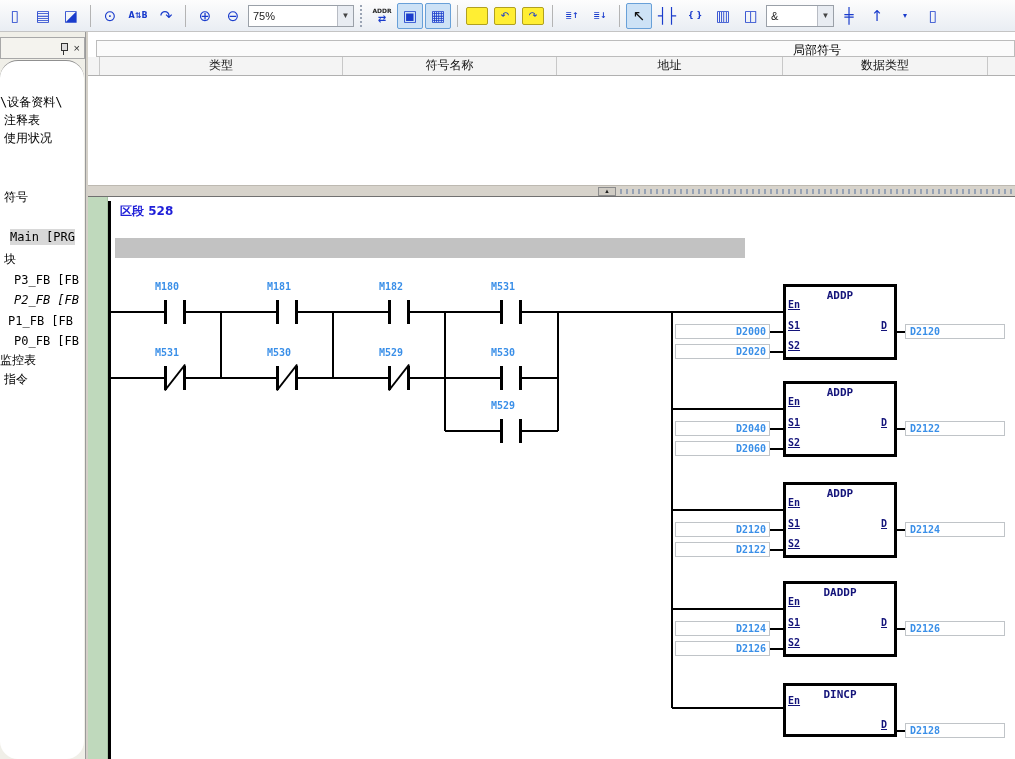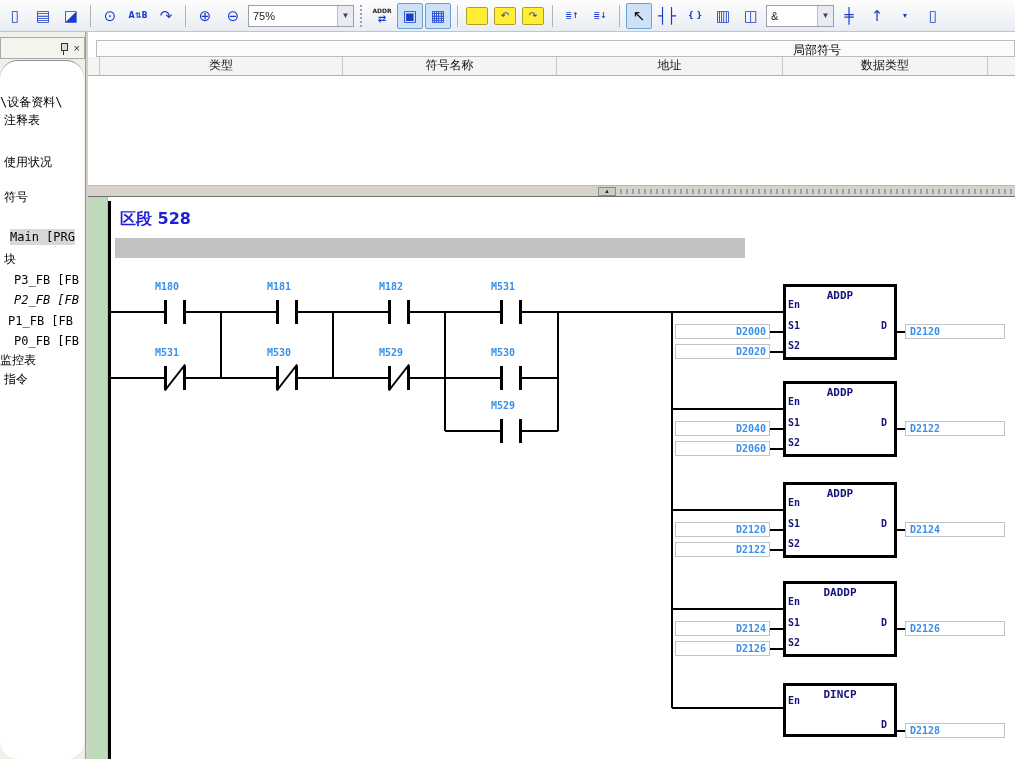--- a/index.html
+++ b/index.html
@@ -53,33 +53,33 @@
   
   #splitter{position:absolute;left:0;top:153px;width:927px;height:11px;background:#d7d3cb;border-top:1px solid #bdb9b1;}
   #collapse-btn{position:absolute;left:510px;top:1px;width:18px;height:9px;background:#cfcbc3;
     border:1px solid #8c8c8c;font-size:6px;line-height:7px;text-align:center;color:#222;box-sizing:border-box;}
   #grip-dots{position:absolute;left:532px;top:3px;width:393px;height:5px;
     background:repeating-linear-gradient(90deg,#96a2b4 0 2px,transparent 2px 6px);}
   
   #ladder-pane{position:absolute;left:0;top:164px;width:927px;height:563px;background:#fff;
     border-top:1px solid #707070;overflow:hidden;}
   #green-margin{position:absolute;left:0;top:0;width:19px;height:563px;background:#bfd9bc;border-right:1px solid #a5c2a2;}
-  #section-label{position:absolute;left:32px;top:12px;font-size:16px;font-weight:bold;color:#1f1fd8;
+  #section-label{position:absolute;left:32px;top:6px;font-size:12px;font-weight:bold;color:#1f1fd8;
     font-family:"DejaVu Sans", sans-serif;text-align:right;}
   #comment-bar{position:absolute;left:27px;top:41px;width:630px;height:20px;background:#c2c2c2;}
   .wire{position:absolute;background:#000;}
   .contact{position:absolute;width:26px;height:28px;}
   .contact .mask{position:absolute;left:5px;top:0;width:16px;height:28px;background:#fff;}
   .contact .bar{position:absolute;top:2px;width:3px;height:24px;background:#000;}
   .contact .slash{position:absolute;left:12px;top:-3px;width:2px;height:33px;background:#000;transform:rotate(38deg);}
   .dev-label{position:absolute;width:64px;text-align:center;font:bold 10px "DejaVu Sans Mono", monospace;color:#3a8fe8;}
   .fblock{position:absolute;border:3px solid #000;background:#fff;box-sizing:border-box;}
   .fb-title{position:absolute;left:0;top:2px;width:100%;text-align:center;
     font:bold 11px "DejaVu Sans Mono", monospace;color:#14147a;}
-  .pin-label{position:absolute;font:bold 10px "DejaVu Sans Mono", monospace;color:#14147a;}
+  .pin-label{position:absolute;font:bold 10px "DejaVu Sans Mono", monospace;color:#14147a;text-decoration:underline;}
   .opbox{position:absolute;height:15px;background:#fff;border:1px solid #c0c4c8;box-sizing:border-box;
     font:bold 10px "DejaVu Sans Mono", monospace;color:#3a8fe8;line-height:13px;overflow:hidden;}
   .opbox.in{text-align:right;padding-right:3px;}
   .opbox.out{text-align:left;padding-left:4px;}
 </style>
 </head>
 <body>
 
 <div id="root">
 
@@ -131,21 +131,21 @@
     </div>
 
   <div id="left-panel">
     <div id="panel-top">
       <span class="pin-icon"></span>
       <span class="close-x">×</span>
     </div>
     <div id="tree">
         <div class="tree-item" style="left: 0px; top: 33px;">\设备资料\</div>
         <div class="tree-item" style="left: 4px; top: 51px;">注释表</div>
-        <div class="tree-item" style="left: 4px; top: 69px; margin-top: 24px;">使用状况</div>
+        <div class="tree-item" style="left: 4px; top: 69px;">使用状况</div>
         <div class="tree-item" style="left: 4px; top: 128px;">符号</div>
         <div class="tree-item selected" style="left: 10px; top: 168px;">Main [PRG</div>
         <div class="tree-item" style="left: 4px; top: 190px;">块</div>
         <div class="tree-item" style="left: 14px; top: 211px;">P3_FB [FB</div>
         <div class="tree-item" style="left: 14px; top: 231px; font-style: italic;">P2_FB [FB</div>
         <div class="tree-item" style="left: 8px; top: 252px;">P1_FB [FB</div>
         <div class="tree-item" style="left: 14px; top: 272px;">P0_FB [FB</div>
         <div class="tree-item" style="left: 0px; top: 291px;">监控表</div>
         <div class="tree-item" style="left: 4px; top: 310px;">指令</div>
       </div>

